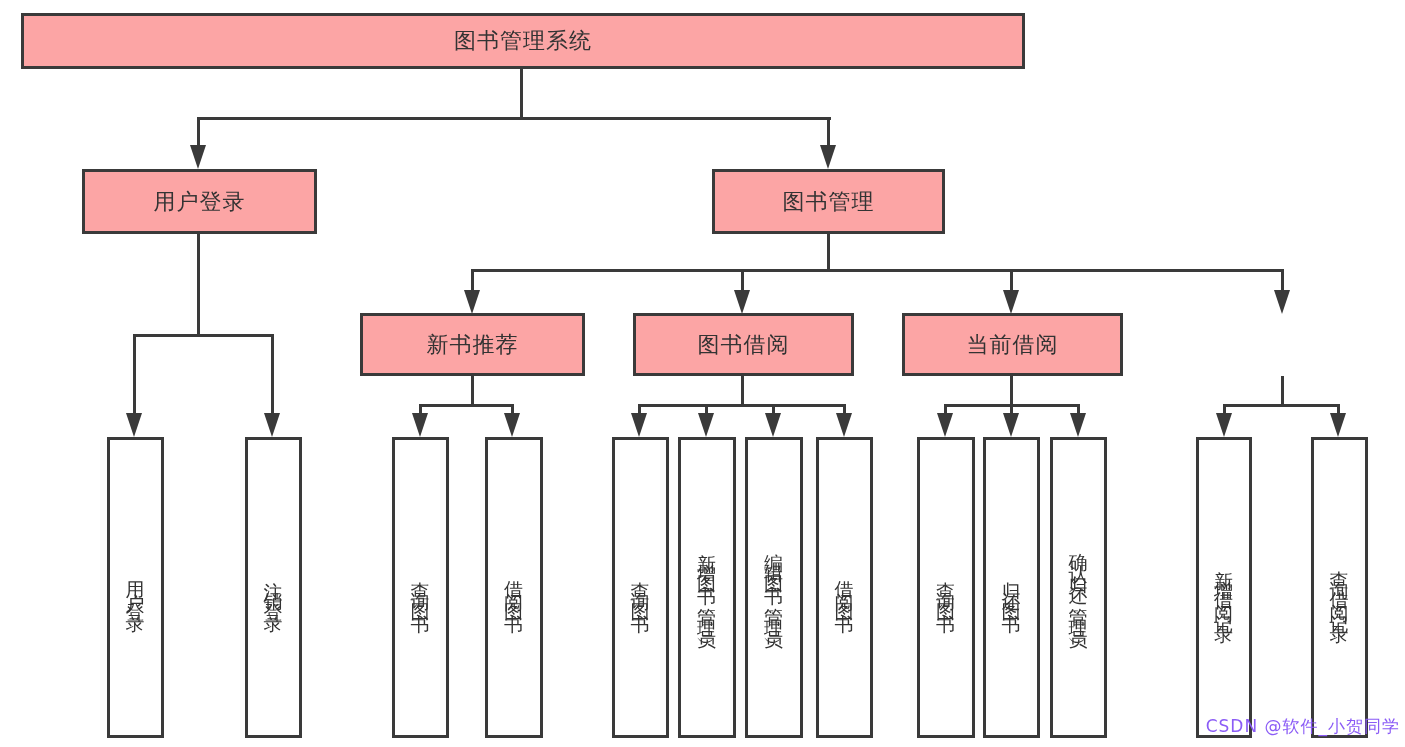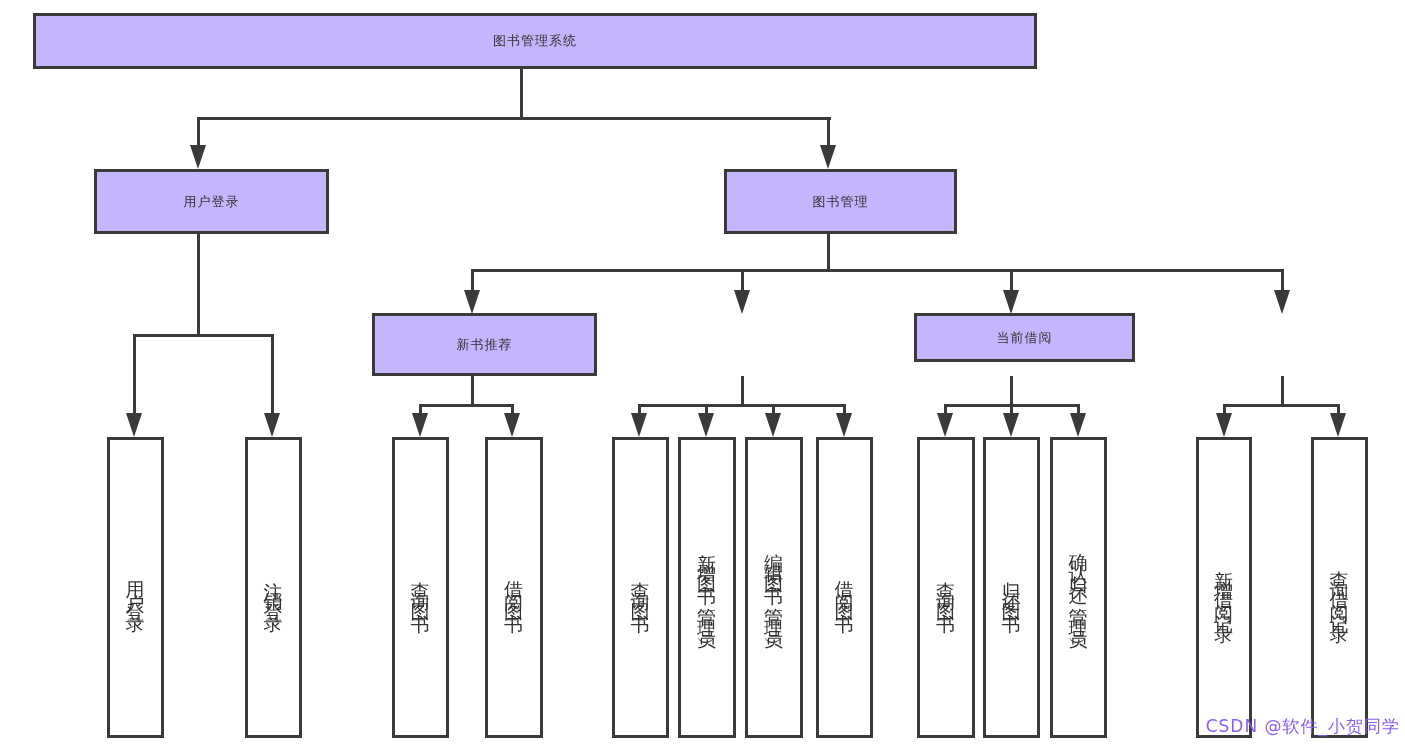--- a/index.html
+++ b/index.html
@@ -12,29 +12,28 @@
     position: relative;
     width: 1405px;
     height: 747px;
     background: #ffffff;
     overflow: hidden;
   }
   .box {
     position: absolute;
     box-sizing: border-box;
     border: 3px solid #3a3a3a;
-    background: #c4b5fd;
+    background: #fca5a5;
     display: flex;
     align-items: center;
     justify-content: center;
     color: #333333;
-    font-size: 13px;
+    font-size: 22px;
     letter-spacing: 1px;
     white-space: nowrap;
-    margin-left: 12px;
   }
   .vbox {
     position: absolute;
     box-sizing: border-box;
     border: 3px solid #3a3a3a;
     background: #ffffff;
     top: 437px;
     height: 301px;
     display: flex;
     align-items: center;
@@ -112,21 +111,24 @@
   <div class="vline" style="left:741px; top:269px; height:26px;"></div>
   <div class="ahead" style="left:734px; top:290px;"></div>
   <div class="vline" style="left:1010px; top:269px; height:26px;"></div>
   <div class="ahead" style="left:1003px; top:290px;"></div>
   <div class="vline" style="left:1281px; top:269px; height:26px;"></div>
   <div class="ahead" style="left:1274px; top:290px;"></div>
 
   <div class="box" style="left:360px; top:313px; width:225px; height:63px;">
     <span>新书推荐</span>
   </div>
-  <div class="box" style="left:902px; top:313px; width:221px; height:49px;justify-content:center;">
+  <div class="box" style="left:633px; top:313px; width:221px; height:63px;">
+    <span>图书借阅</span>
+  </div>
+  <div class="box" style="left:902px; top:313px; width:221px; height:63px;justify-content:center;">
     <span>当前借阅</span>
   </div>
 
   <div class="vline" style="left:471px; top:376px; height:30px;"></div>
   <div class="hline" style="left:419px; top:404px; width:95px;"></div>
   <div class="vline" style="left:419px; top:404px; height:13px;"></div>
   <div class="ahead" style="left:412px; top:413px;"></div>
   <div class="vline" style="left:511px; top:404px; height:13px;"></div>
   <div class="ahead" style="left:504px; top:413px;"></div>
 

